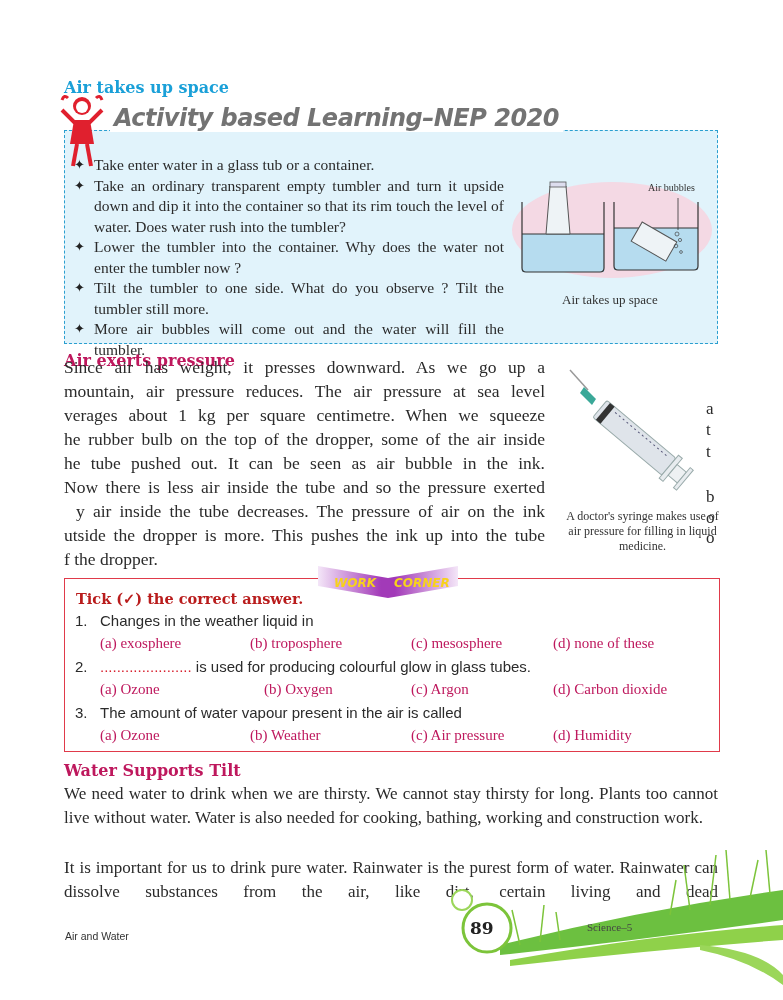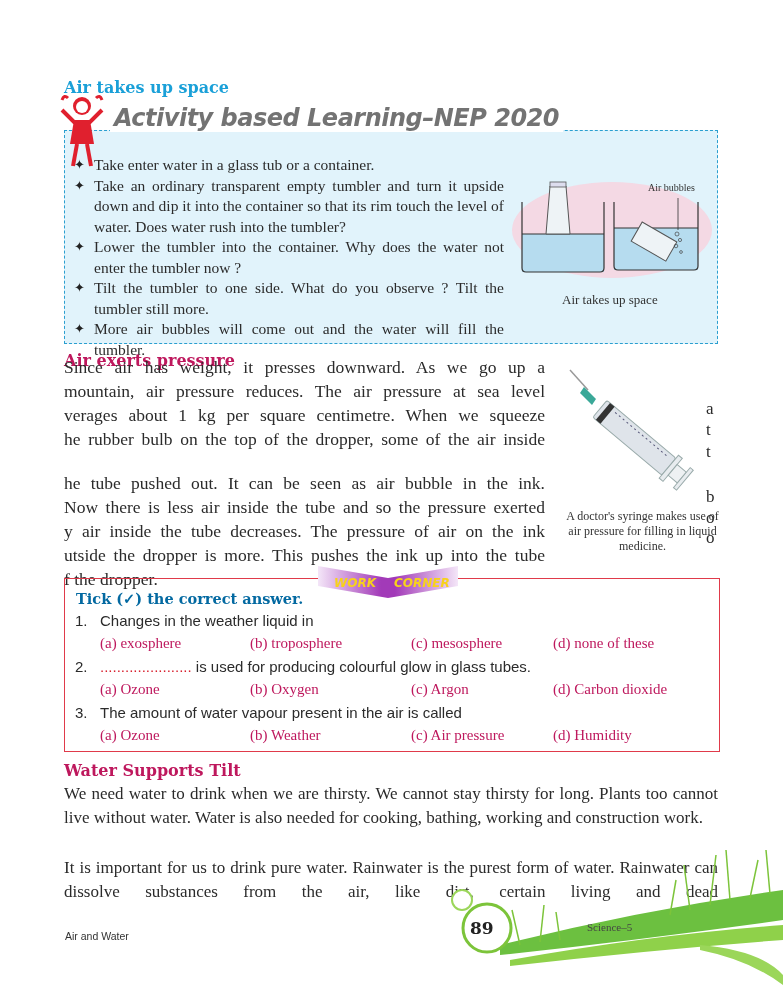--- a/index.html
+++ b/index.html
@@ -29,21 +29,21 @@
 
   
   #syringe { left:560px; top:365px; width:140px; height:135px; }
   #syringe-caption { left:560px; top:509px; width:165px; text-align:center; font-family:"Liberation Serif", serif;
                      font-size:12px; line-height:15px; color:#333; }
   .stray { font-family:"Liberation Serif", serif; font-size:17px; color:#2b2b2b; }
 
   
   #quiz-box { left:64px; top:578px; width:656px; height:174px; border:1.5px solid #e03a4a; box-sizing:border-box; }
   #work-corner { left:318px; top:562px; width:140px; height:36px; }
-  #quiz-title { left:76px; top:590px; font-family:"DejaVu Serif", serif; font-weight:bold; font-size:14.5px; color:#0369a1; }
+  #quiz-title { left:76px; top:590px; font-family:"DejaVu Serif", serif; font-weight:bold; font-size:14.5px; color:#b91c1c; }
   .q-line { font-family:"Liberation Sans", sans-serif; font-size:15px; color:#2b2b2b; }
   .opt { position:absolute; font-family:Liberation Serif, serif; font-size:15px; color:#be185d; white-space:nowrap; }
   .dots { color:#d8202e; letter-spacing:0px; }
 
   
   #footer-left { left:65px; top:930px; font-family:"Liberation Sans", sans-serif; font-size:10.5px; color:#333; }
   #page-number { left:470px; top:918px; font-family:"DejaVu Serif", serif; font-weight:bold; font-size:17px; color:#222; }
   #footer-right { left:587px; top:921px; font-family:"Liberation Serif", serif; font-size:11px; color:#444; }
   #grass { left:440px; top:850px; width:343px; height:150px; }
 </style>
@@ -98,23 +98,23 @@
 </svg>
 <div id="air-bubbles-label" class="abs">Air bubbles</div>
 <div id="fig-caption-1" class="abs">Air takes up space</div>
 
 <div class="abs h-red" style="left:64px;top:351px;">Air exerts pressure</div>
 <div class="abs" style="left:64px;top:355px;width:481px;">
   <div class="body-text" style="text-align-last:justify;">Since air has weight, it presses downward. As we go up a</div>
   <div class="body-text" style="text-align-last:justify;">mountain, air pressure reduces. The air pressure at sea level</div>
   <div class="body-text" style="text-align-last:justify;">verages about 1 kg per square centimetre. When we squeeze</div>
   <div class="body-text" style="text-align-last:justify;">he rubber bulb on the top of the dropper, some of the air inside</div>
-  <div class="body-text" style="text-align-last:justify;margin-top:20px;">he tube pushed out. It can be seen as air bubble in the ink.</div>
+  <div class="body-text" style="text-align-last:justify;">he tube pushed out. It can be seen as air bubble in the ink.</div>
   <div class="body-text" style="text-align-last:justify;">Now there is less air inside the tube and so the pressure exerted</div>
-  <div class="body-text" style="text-align-last:justify;">y air inside the tube decreases. The pressure of air on the ink</div>
+  <div class="body-text" style="text-align-last:justify;margin-left:12px;">y air inside the tube decreases. The pressure of air on the ink</div>
   <div class="body-text" style="text-align-last:justify;">utside the dropper is more. This pushes the ink up into the tube</div>
   <div class="body-text">f the dropper.</div>
 </div>
 
 <svg id="syringe" class="abs" viewBox="0 0 140 135">
   <line x1="10" y1="5" x2="28" y2="25" stroke="#999" stroke-width="1.5"></line>
   <path d="M24 22 L36 34 L32 40 L20 28 Z" fill="#3aa898"></path>
   <g transform="rotate(40 75 72)">
     <rect x="30" y="62" width="90" height="22" rx="2" fill="#dfe4ea" stroke="#9aa" stroke-width="1"></rect>
     <rect x="34" y="62" width="6" height="22" fill="#333"></rect>
@@ -151,21 +151,21 @@
 <div class="abs q-line" style="left:75px;top:612px;">1.</div>
 <div class="abs q-line" style="left:100px;top:612px;">Changes in the weather liquid in</div>
 <div class="opt" style="left:100px;top:635px;">(a)  exosphere</div>
 <div class="opt" style="left:250px;top:635px;">(b)  troposphere</div>
 <div class="opt" style="left:411px;top:635px;">(c)  mesosphere</div>
 <div class="opt" style="left:553px;top:635px;">(d)  none of these</div>
 
 <div class="abs q-line" style="left:75px;top:658px;">2.</div>
 <div class="abs q-line" style="left:100px;top:658px;white-space:nowrap;"><span class="dots">......................</span><span> is used for producing colourful glow in glass tubes.</span></div>
 <div class="opt" style="left:100px;top:681px;">(a)  Ozone</div>
-<div class="opt" style="left:250px;top:681px;">(b)  Oxygen</div>
+<div class="opt" style="left:264px;top:681px;">(b)  Oxygen</div>
 <div class="opt" style="left:411px;top:681px;">(c)  Argon</div>
 <div class="opt" style="left:553px;top:681px;">(d)  Carbon dioxide</div>
 
 <div class="abs q-line" style="left:75px;top:704px;">3.</div>
 <div class="abs q-line" style="left:100px;top:704px;">The amount of water vapour present in the air is called</div>
 <div class="opt" style="left:100px;top:727px;">(a)  Ozone</div>
 <div class="opt" style="left:250px;top:727px;">(b)  Weather</div>
 <div class="opt" style="left:411px;top:727px;">(c)  Air pressure</div>
 <div class="opt" style="left:553px;top:727px;">(d)  Humidity</div>
 

